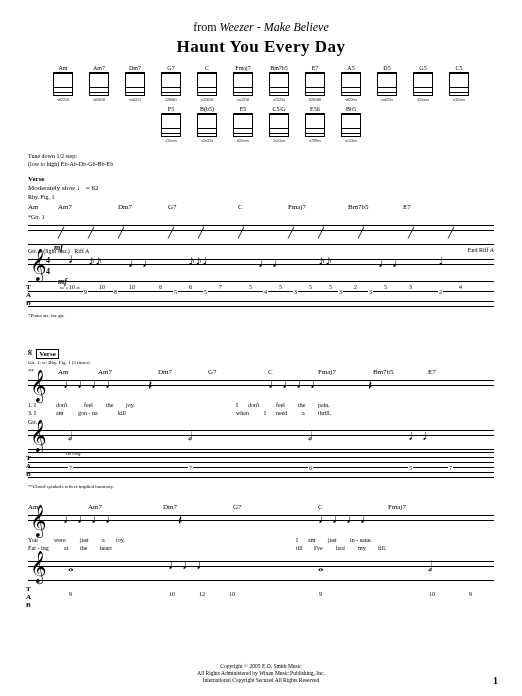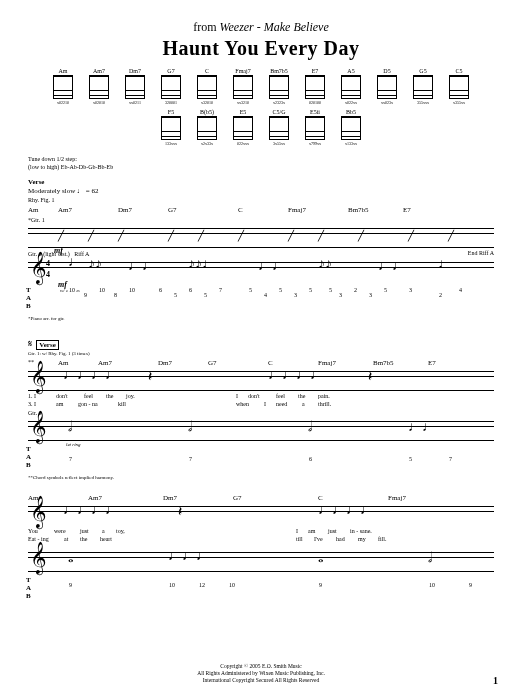--- a/index.html
+++ b/index.html
@@ -1,20 +1,20 @@
 <!DOCTYPE html>
 <html><head>
 <meta charset="utf-8">
 <style>
   * { margin: 0; padding: 0; box-sizing: border-box; }
   body { background: #fff; font-family: Georgia, 'Times New Roman', serif; width: 522px; height: 696px; padding: 20px 28px 12px 28px; position: relative; }
   .header { text-align: center; margin-bottom: 8px; }
   .album { font-size: 12px; font-style: italic; }
   .album .from { font-style: normal; }
-  .title { font-size: 20px; font-weight: bold; letter-spacing: 0.5px; margin-top: 2px; }
+  .title { font-size: 17px; font-weight: bold; letter-spacing: 0.5px; margin-top: 2px; }
   .credit { font-size: 8px; margin-top: 1px; }
   .chord-diagrams { display: flex; flex-wrap: wrap; justify-content: center; gap: 4px 10px; margin: 6px auto 10px; max-width: 440px; }
   .chord-box { width: 26px; text-align: center; }
   .chord-label { font-size: 6px; margin-bottom: 1px; }
   .grid { width: 20px; height: 24px; margin: 0 auto; background: repeating-linear-gradient(to right, #000 0, #000 0.5px, transparent 0.5px, transparent 4px), repeating-linear-gradient(to bottom, #000 0, #000 0.5px, transparent 0.5px, transparent 4.8px); border: 0.5px solid #000; position: relative; }
   .fret { font-size: 4px; margin-top: 1px; }
   .tuning { font-size: 6px; margin-top: 4px; line-height: 1.3; }
   .section-label { font-size: 7px; font-weight: bold; margin-top: 6px; }
   .tempo { font-size: 7px; margin-top: 1px; }
   .chord-row { display: flex; font-size: 7px; margin-top: 3px; }
@@ -225,21 +225,21 @@
   <span class="tab-num" style="left:310px; top:8px">3</span>
   <span class="tab-num" style="left:325px; top:3px">2</span>
   <span class="tab-num" style="left:340px; top:8px">3</span>
   <span class="tab-num" style="left:355px; top:3px">5</span>
   <span class="tab-num" style="left:380px; top:3px">3</span>
   <span class="tab-num" style="left:410px; top:8px">2</span>
   <span class="tab-num" style="left:430px; top:3px">4</span>
 </div>
 <div class="footnote">*Piano arr. for gtr.</div>
 
-<div style="margin-top:12px">
+<div style="margin-top:24px">
   <span class="segno">𝄋</span>
   <span class="verse-box">Verse</span>
   <div style="font-size:5px">Gtr. 1: w/ Rhy. Fig. 1 (3 times)</div>
 </div>
 
 <div class="chord-row">
   <span style="width:30px; font-size:6px">**</span>
     <span style="width:40px">Am</span>
   <span style="width:60px">Am7</span>
   <span style="width:50px">Dm7</span>

